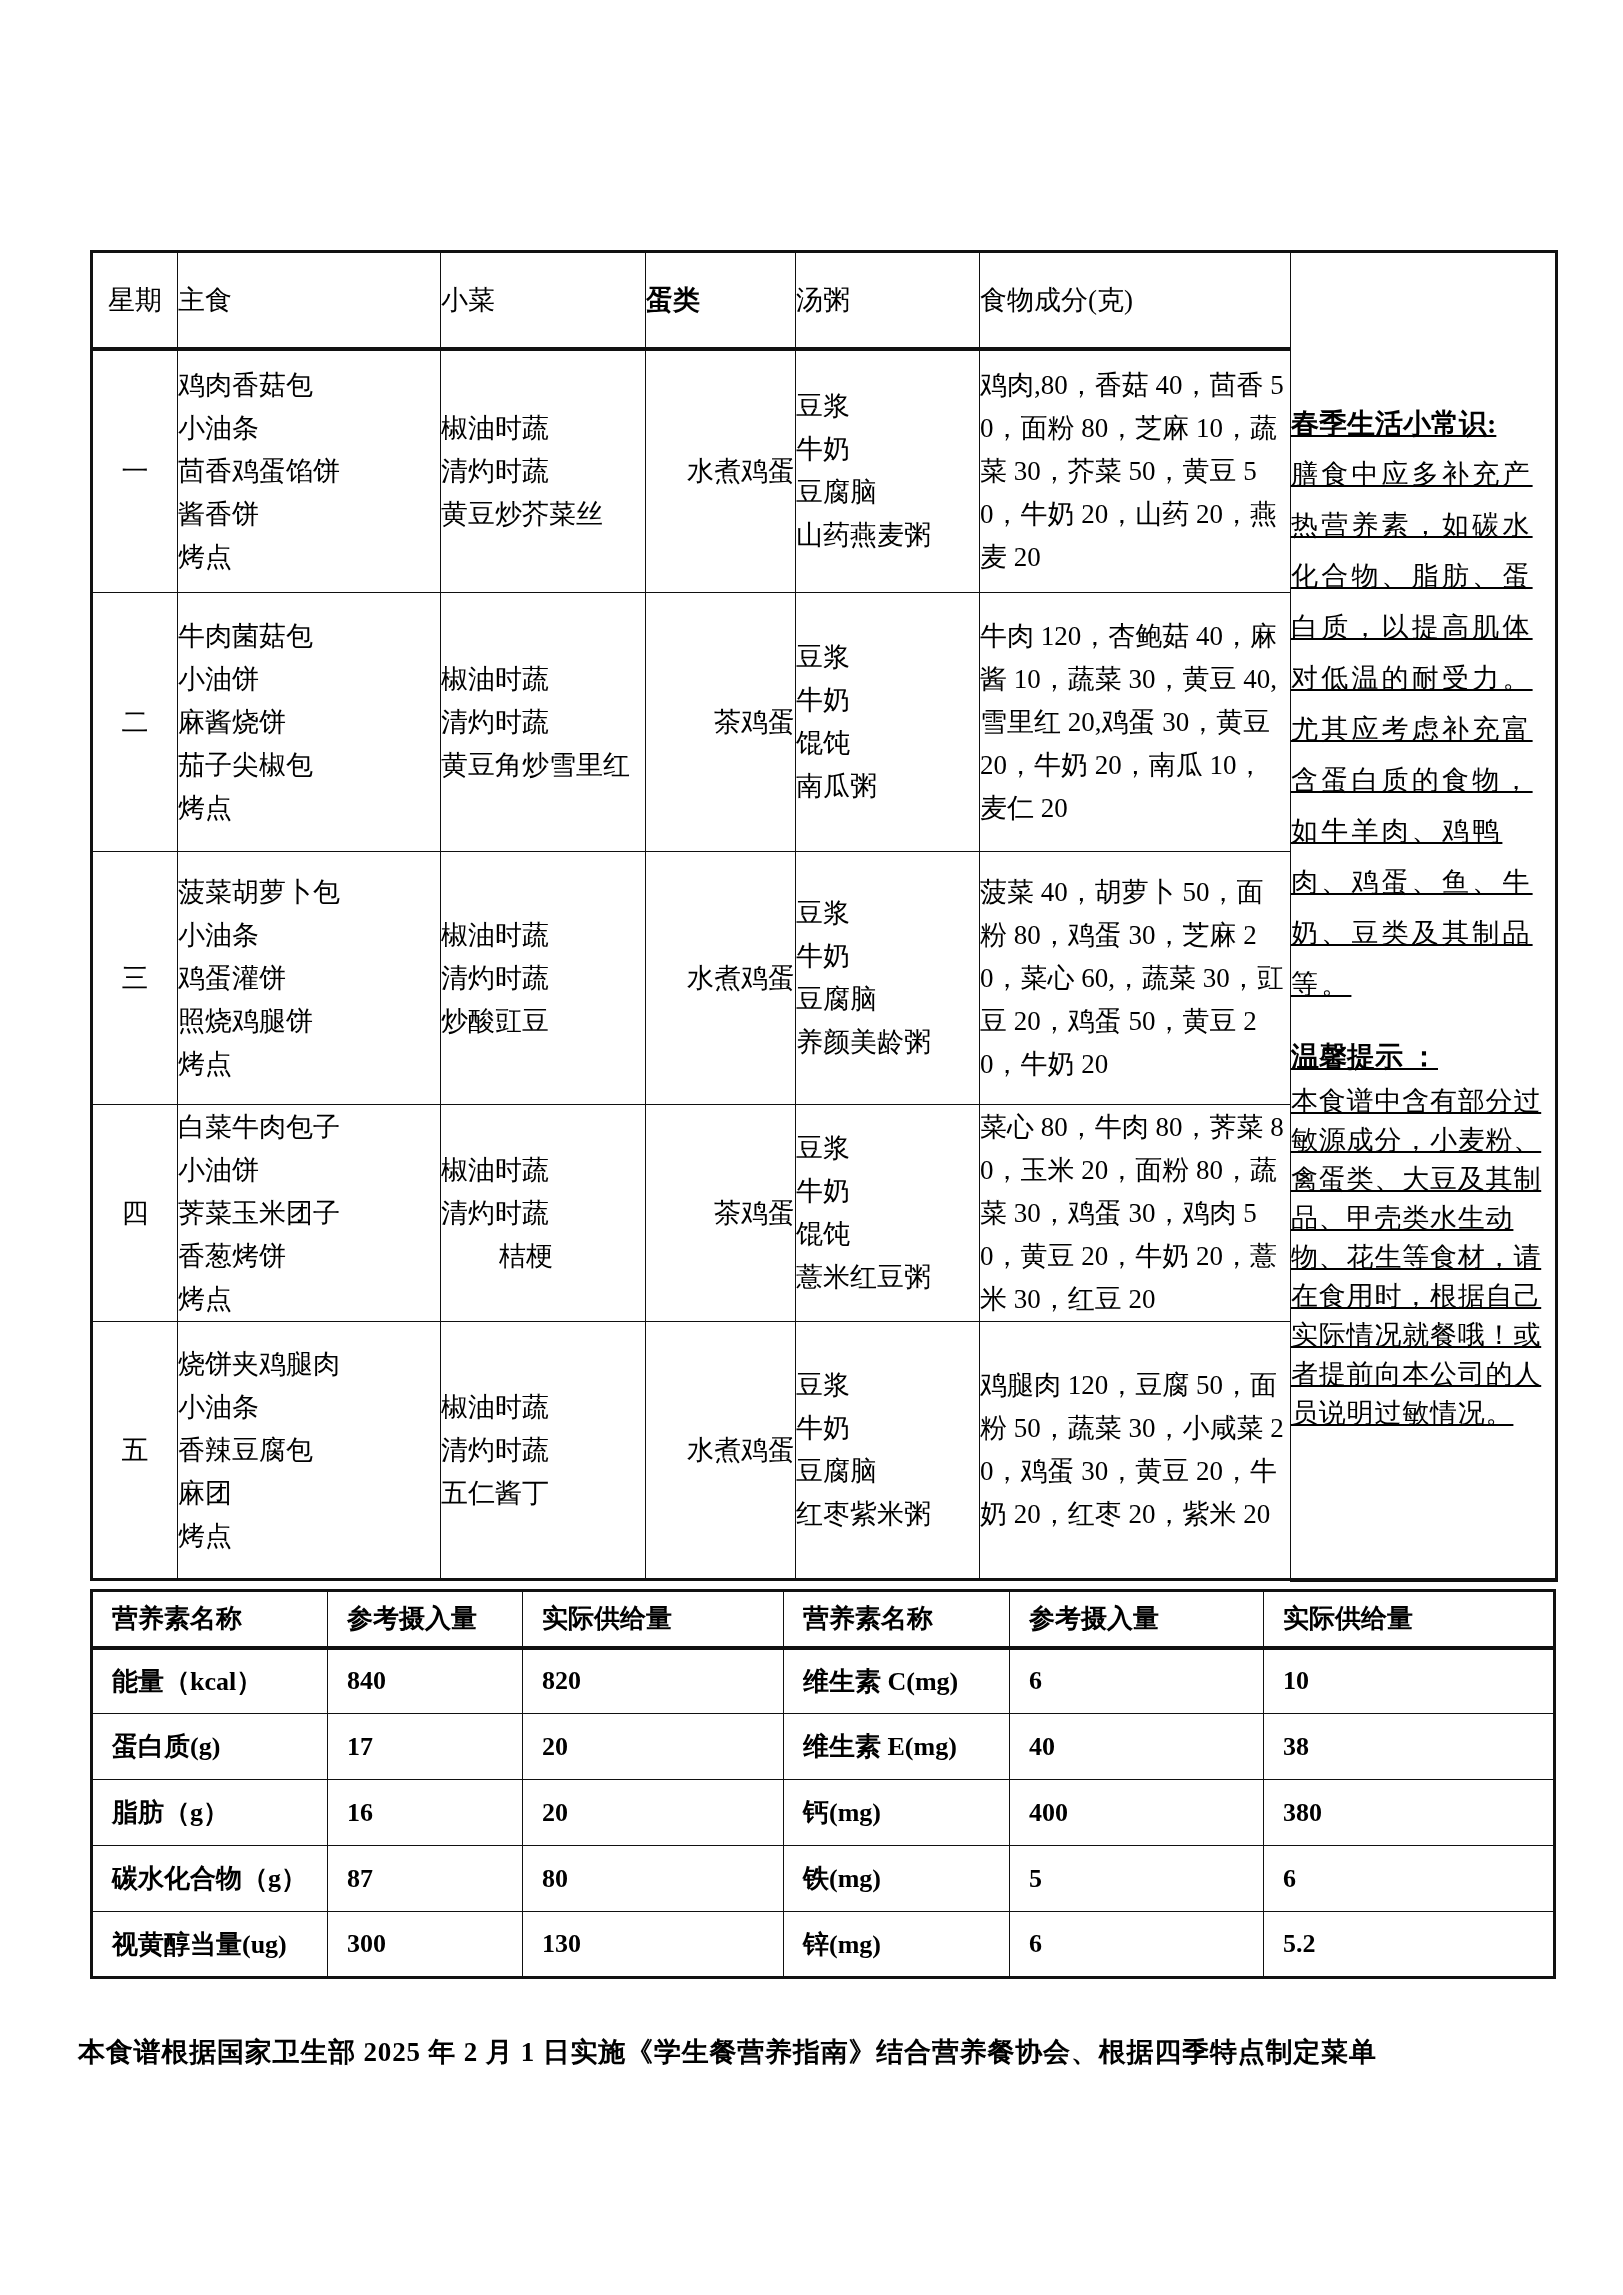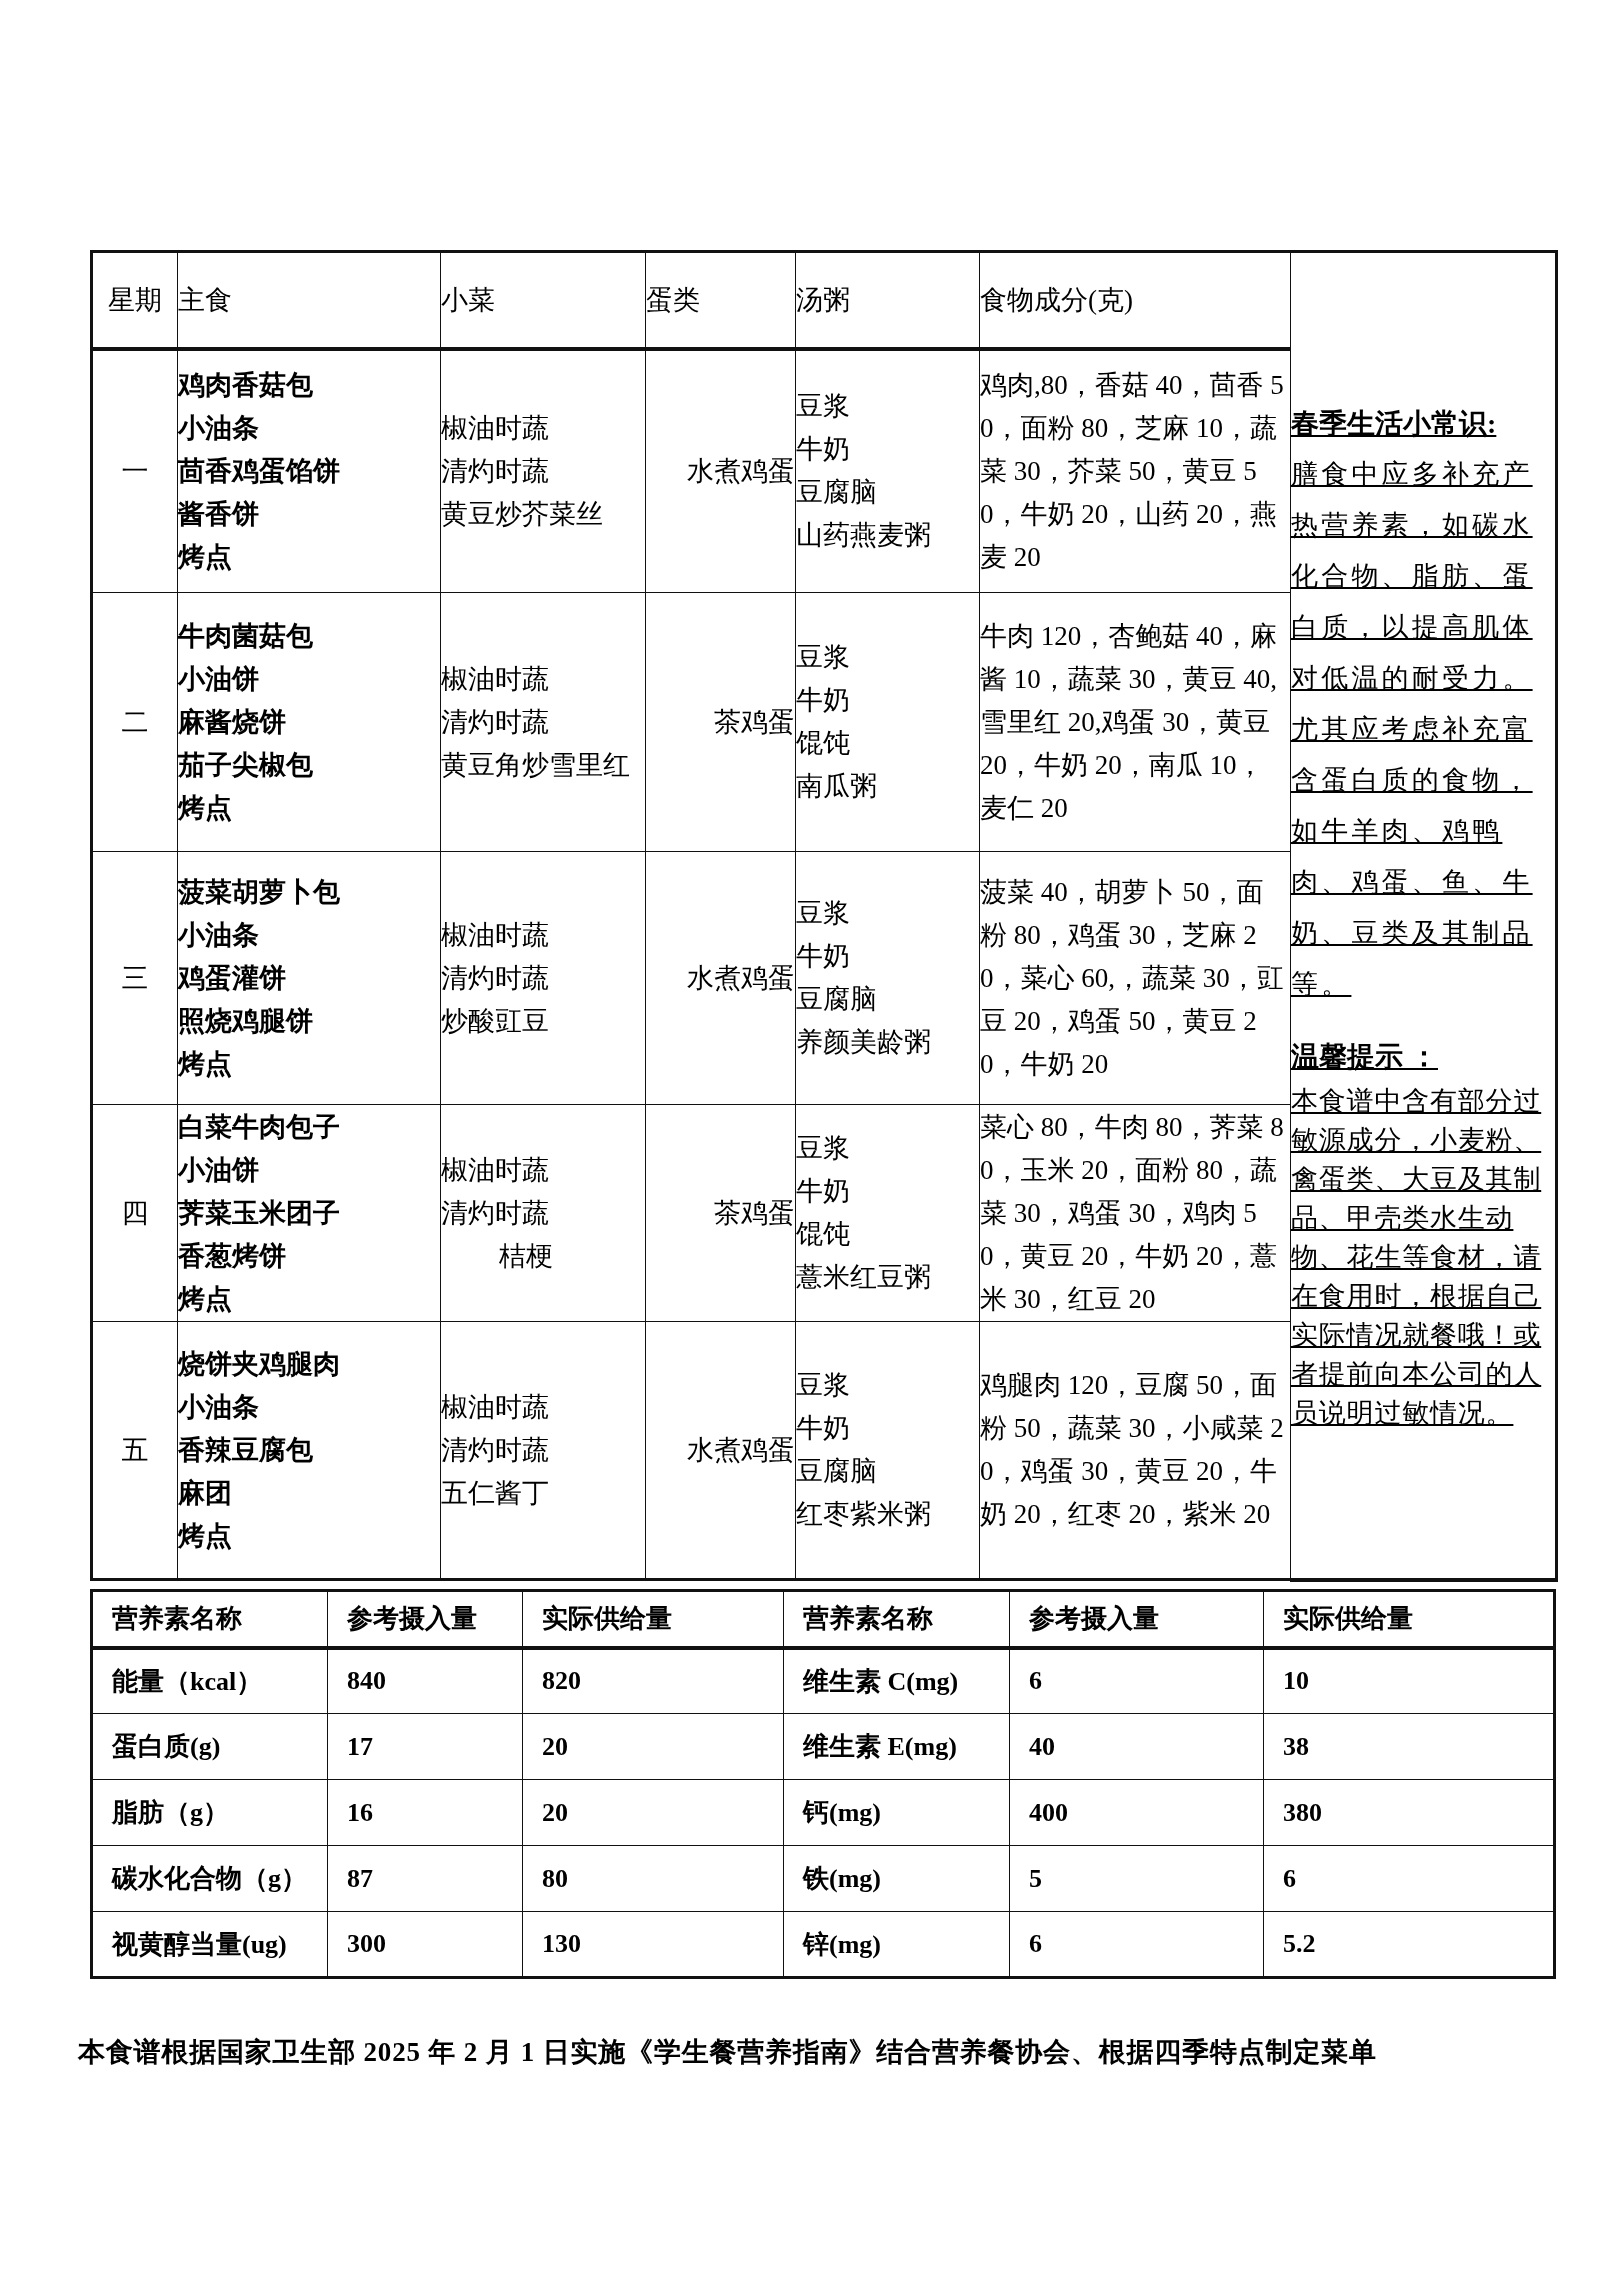--- a/index.html
+++ b/index.html
@@ -17,32 +17,32 @@
   .menu tr.mhead{height:97px;}
   .menu tr.mhead td{border-bottom-width:4px;}
   .menu td.tips{border-bottom-width:1.6px;}
   .menu tr.r1{height:244px;}
   .menu tr.r2{height:259px;}
   .menu tr.r3{height:253px;}
   .menu tr.r4{height:217px;}
   .menu tr.r5{height:258px;}
 
   .day{text-align:center;}
-  .staple{padding:1.6px 4.8px 1.6px 17.4px;font-weight:bold;}
+  .staple{padding:1.6px 4.8px 1.6px 17.4px;}
   .sides{padding:1.6px 4.8px 1.6px 13.5px;}
   .egg{text-align:right;}
   .soup{padding:1.6px 3.2px 1.6px 13.5px;}
   .comp{padding:6.3px 8px 6.3px 9.5px;line-height:43px;}
   .ln{line-height:43px;}
   .ln-indent{padding-left:58px;}
 
   .h-week{text-align:center;}
   .h-staple{padding-left:17.4px;}
   .h-sides{padding-left:13.5px;}
-  .h-egg{padding-left:13.5px;}
+  .h-egg{padding-left:13.5px;font-weight:bold;}
   .h-soup{padding-left:11px;}
   .h-comp{text-align:left;}
 
   
   .tips{vertical-align:top;padding:70px 9.5px 0 12.7px;text-decoration:underline;}
   .tips-title{font-weight:700;font-size:28px;line-height:51px;}
   .tips-p1{font-size:27px;line-height:51px;letter-spacing:3.2px;}
   .tips-t2{margin-top:20.6px;}
   .tips-p2{font-size:27px;line-height:39px;letter-spacing:0.8px;}
 

